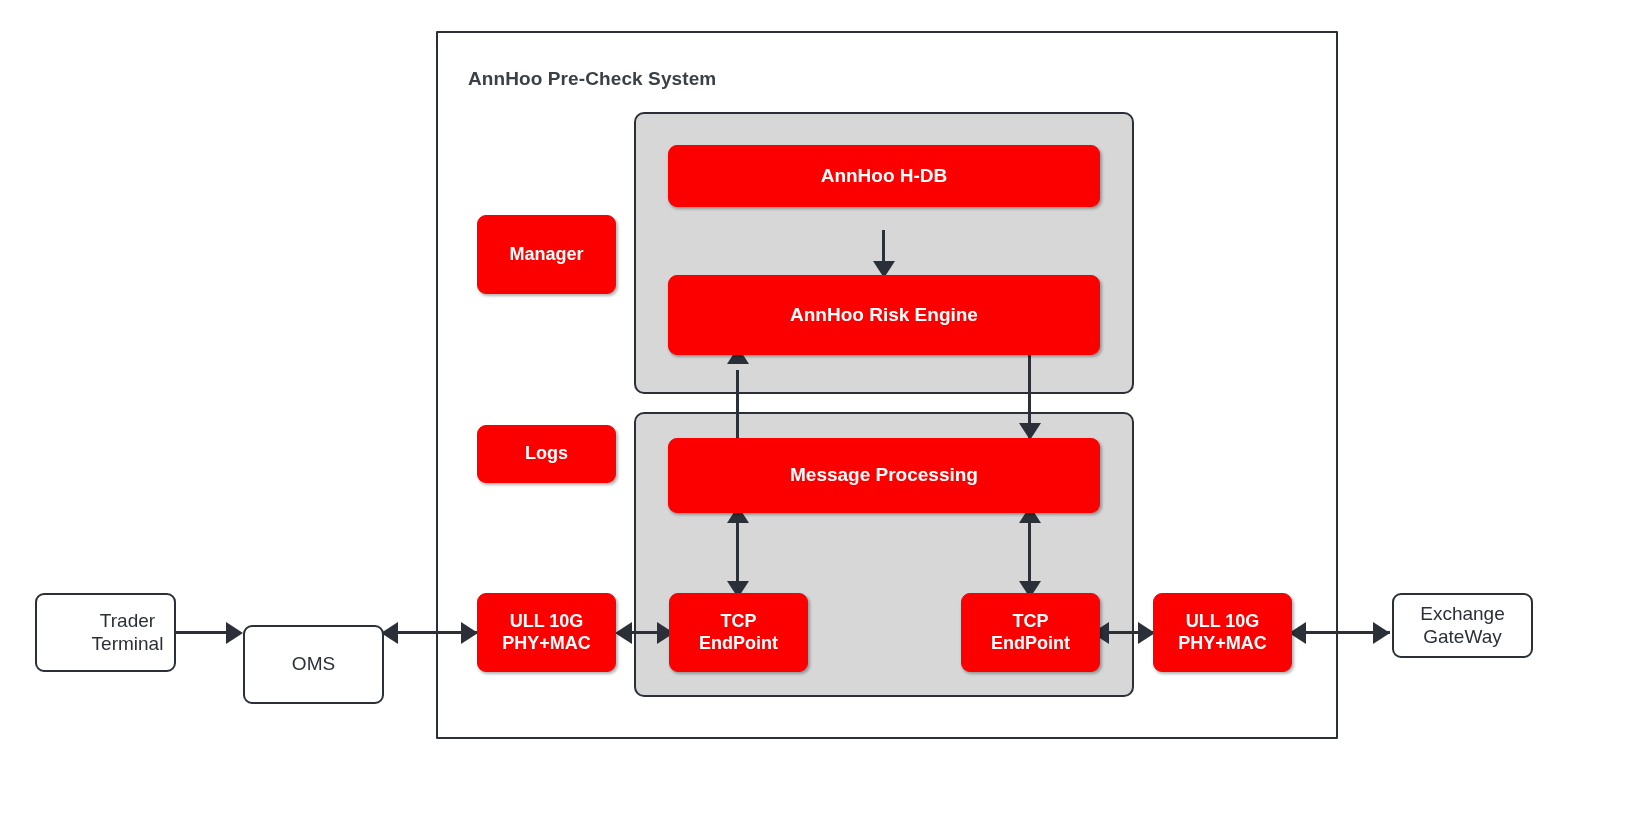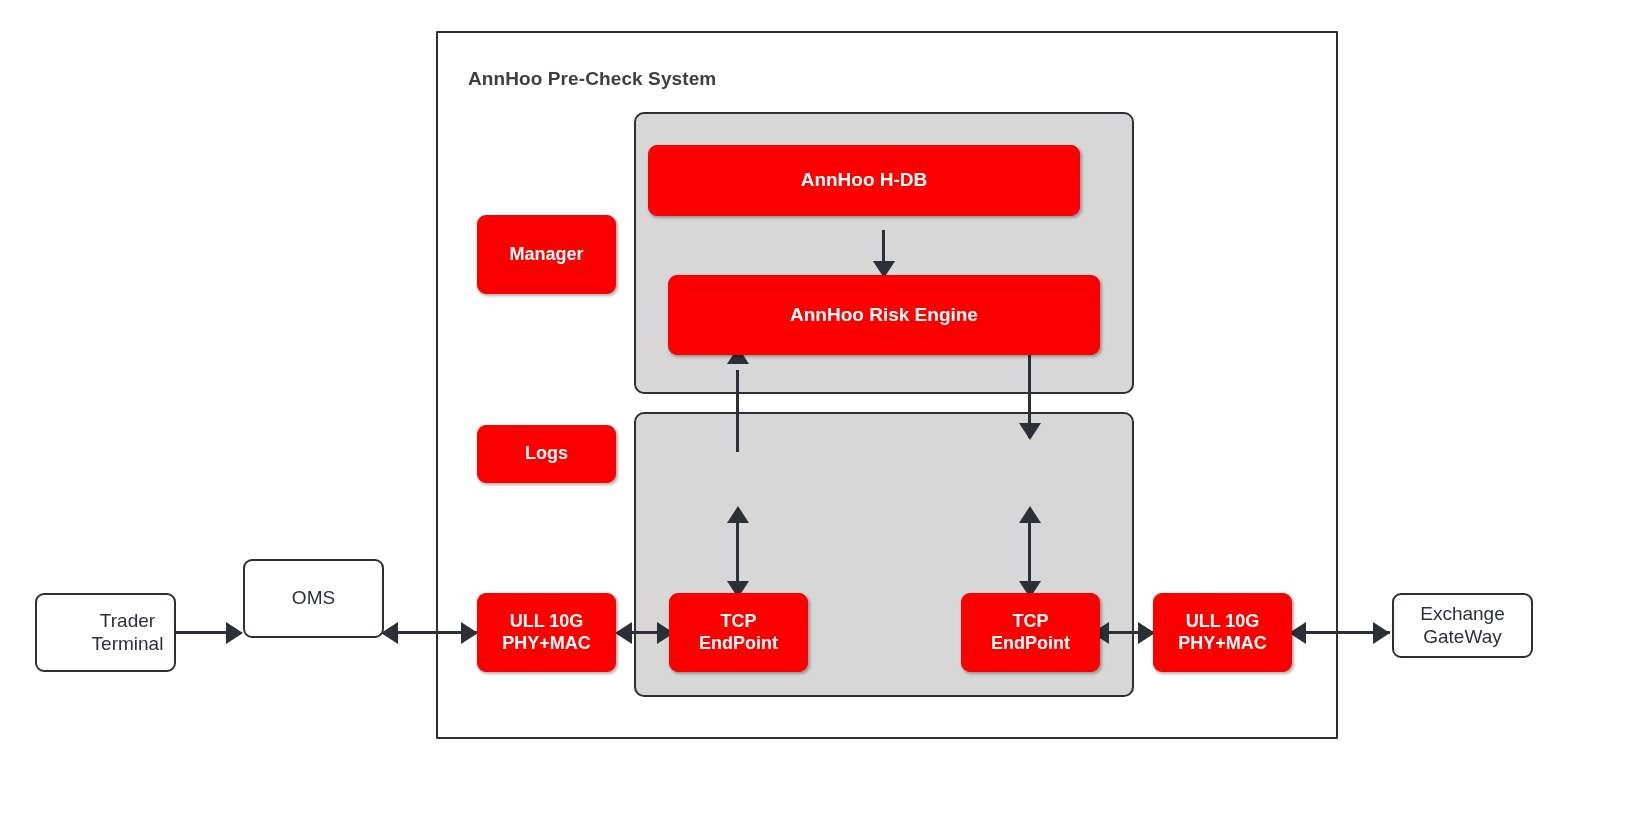--- a/index.html
+++ b/index.html
@@ -170,28 +170,31 @@
 
   <div class="box red z-top" style="left:477px;top:215px;width:139px;height:79px;text-align:right;">
     <span>Manager</span>
   </div>
 
 
   <div class="box red z-top" style="left:477px;top:425px;width:139px;height:58px;">
     <span>Logs</span>
   </div>
 
-  <div class="box red big z-top" style="left:648px;top:145px;width:432px;height:71px;">
+  <div class="box red big z-top" style="left:668px;top:145px;width:432px;height:62px;">
     <span>AnnHoo H-DB</span>
   </div>
 
   <div class="box red big z-top" style="left:668px;top:275px;width:432px;height:80px;">
     <span>AnnHoo Risk Engine</span>
   </div>
 
+  <div class="box red big z-top" style="left:668px;top:438px;width:432px;height:75px;">
+    <span>Message Processing</span>
+  </div>
 
   <div class="box red z-top" style="left:669px;top:593px;width:139px;height:79px;flex-direction:column;">
     <span>TCP</span>
     <span>EndPoint</span>
   </div>
 
   <div class="box red z-top" style="left:961px;top:593px;width:139px;height:79px;flex-direction:column;">
     <span>TCP</span>
     <span>EndPoint</span>
   </div>
@@ -204,21 +207,21 @@
   <div class="box red z-top" style="left:1153px;top:593px;width:139px;height:79px;flex-direction:column;">
     <span>ULL 10G</span>
     <span>PHY+MAC</span>
   </div>
 
   <div class="box plain z-top" style="left:35px;top:593px;width:141px;height:79px;flex-direction:column;padding-left:44px;">
     <span>Trader</span>
     <span>Terminal</span>
   </div>
 
-  <div class="box plain z-top" style="left:243px;top:559px;width:141px;height:79px;">
+  <div class="box plain z-top" style="left:243px;top:625px;width:141px;height:79px;">
     <span>OMS</span>
   </div>
 
   <div class="box plain z-top" style="left:1392px;top:593px;width:141px;height:65px;flex-direction:column;">
     <span>Exchange</span>
     <span>GateWay</span>
   </div>
 
 </div>
 

